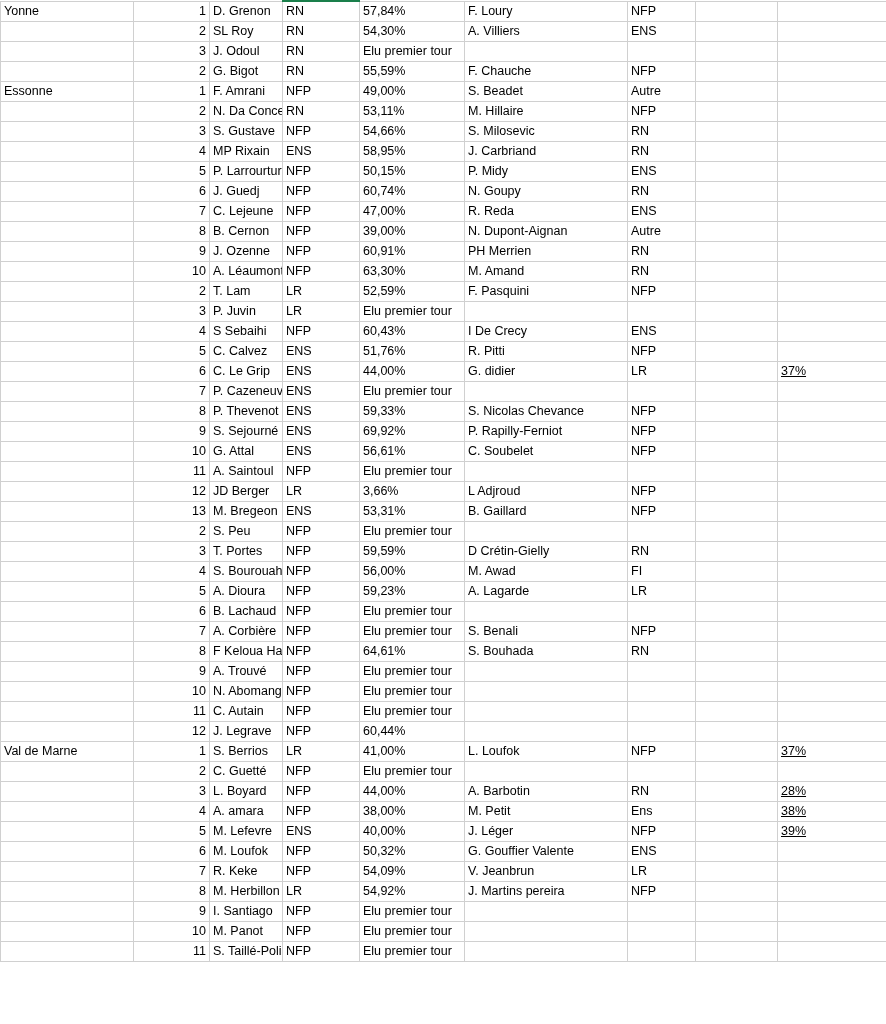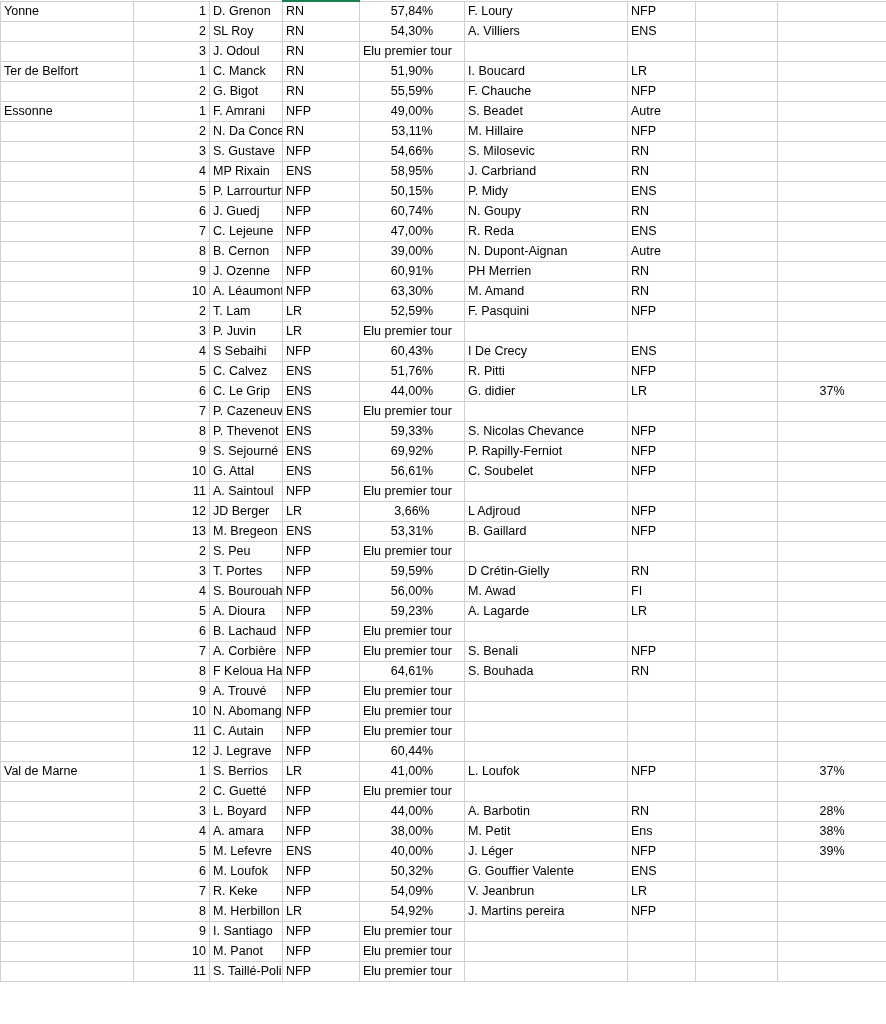--- a/index.html
+++ b/index.html
@@ -34,22 +34,22 @@
   col.c-num   { width: 76px;  }
   col.c-cand  { width: 73px;  }
   col.c-party { width: 77px;  }
   col.c-score { width: 105px; }
   col.c-opp   { width: 163px; }
   col.c-oparty{ width: 68px;  }
   col.c-x     { width: 82px;  }
   col.c-third { width: 109px; }
 
   td.num    { text-align: right; }
-  td.score  { text-align: center; }
-  td.third  { text-align: center; }
+  td.score  { text-align: left; }
+  td.third  { text-align: left; text-decoration: underline; }
   td.left   { text-align: left; }
 
   
   tr.first-row td.sel-top {
     border-top: 2px solid #1a7f4b;
   }
 </style>
 </head>
 <body>
 
@@ -93,31 +93,20 @@
         <td class="num">3</td>
         <td class="left">J. Odoul</td>
         <td class="left">RN</td>
         <td class="left">Elu premier tour</td>
         <td class="left"></td>
         <td class="left"></td>
         <td class="left"></td>
         <td class="third"></td>
       </tr>
       <tr>
-        <td class="left">Ter de Belfort</td>
-        <td class="num">1</td>
-        <td class="left">C. Manck</td>
-        <td class="left">RN</td>
-        <td class="score">51,90%</td>
-        <td class="left">I. Boucard</td>
-        <td class="left">LR</td>
-        <td class="left"></td>
-        <td class="third"></td>
-      </tr>
-      <tr>
         <td class="left"></td>
         <td class="num">2</td>
         <td class="left">G. Bigot</td>
         <td class="left">RN</td>
         <td class="score">55,59%</td>
         <td class="left">F. Chauche</td>
         <td class="left">NFP</td>
         <td class="left"></td>
         <td class="third"></td>
       </tr>

